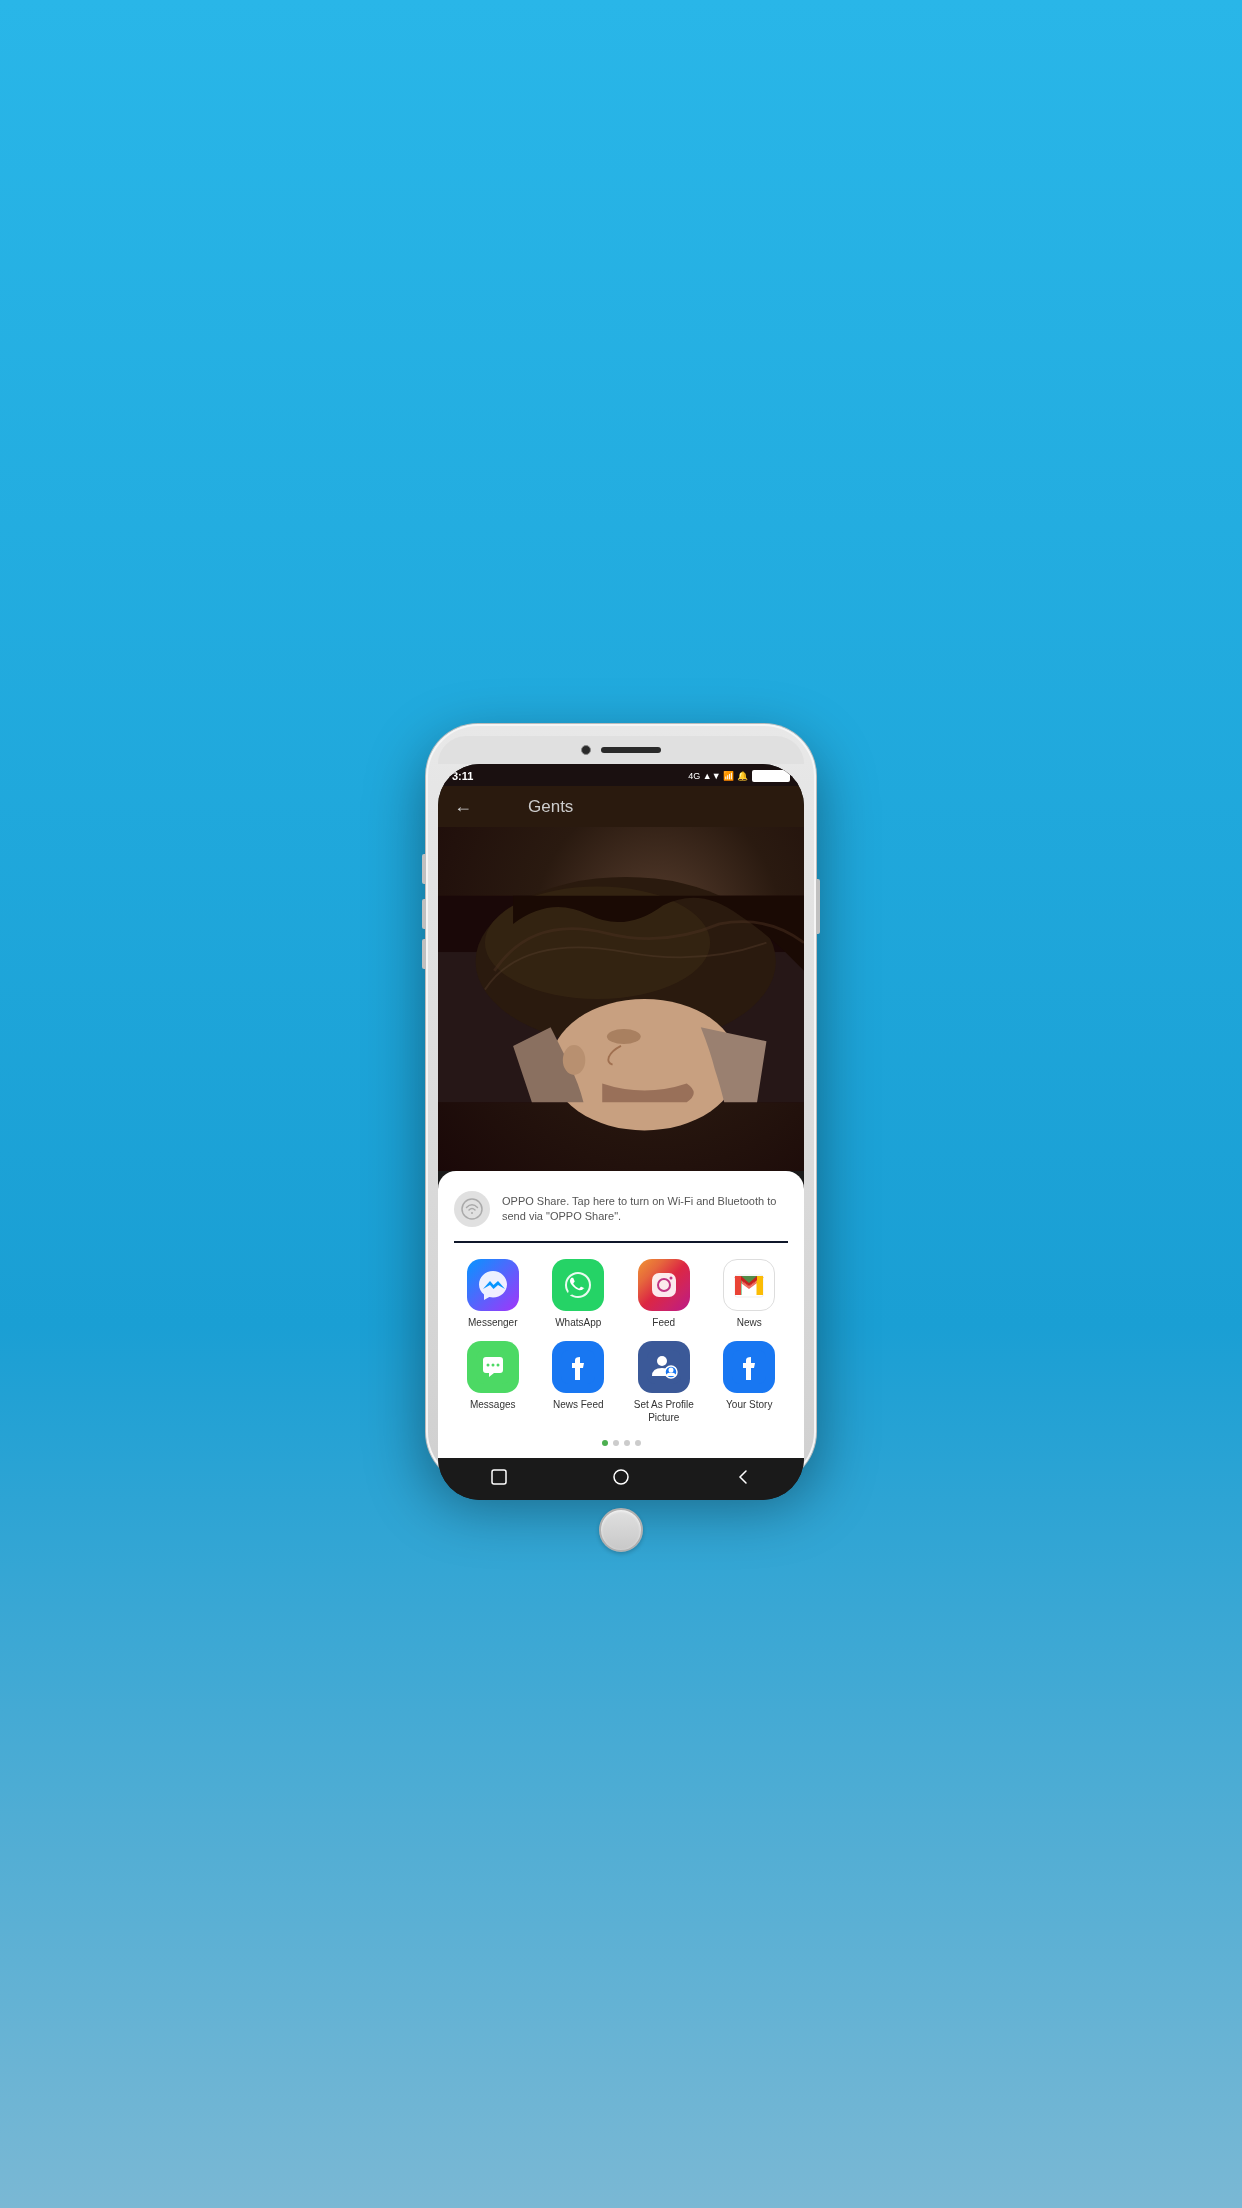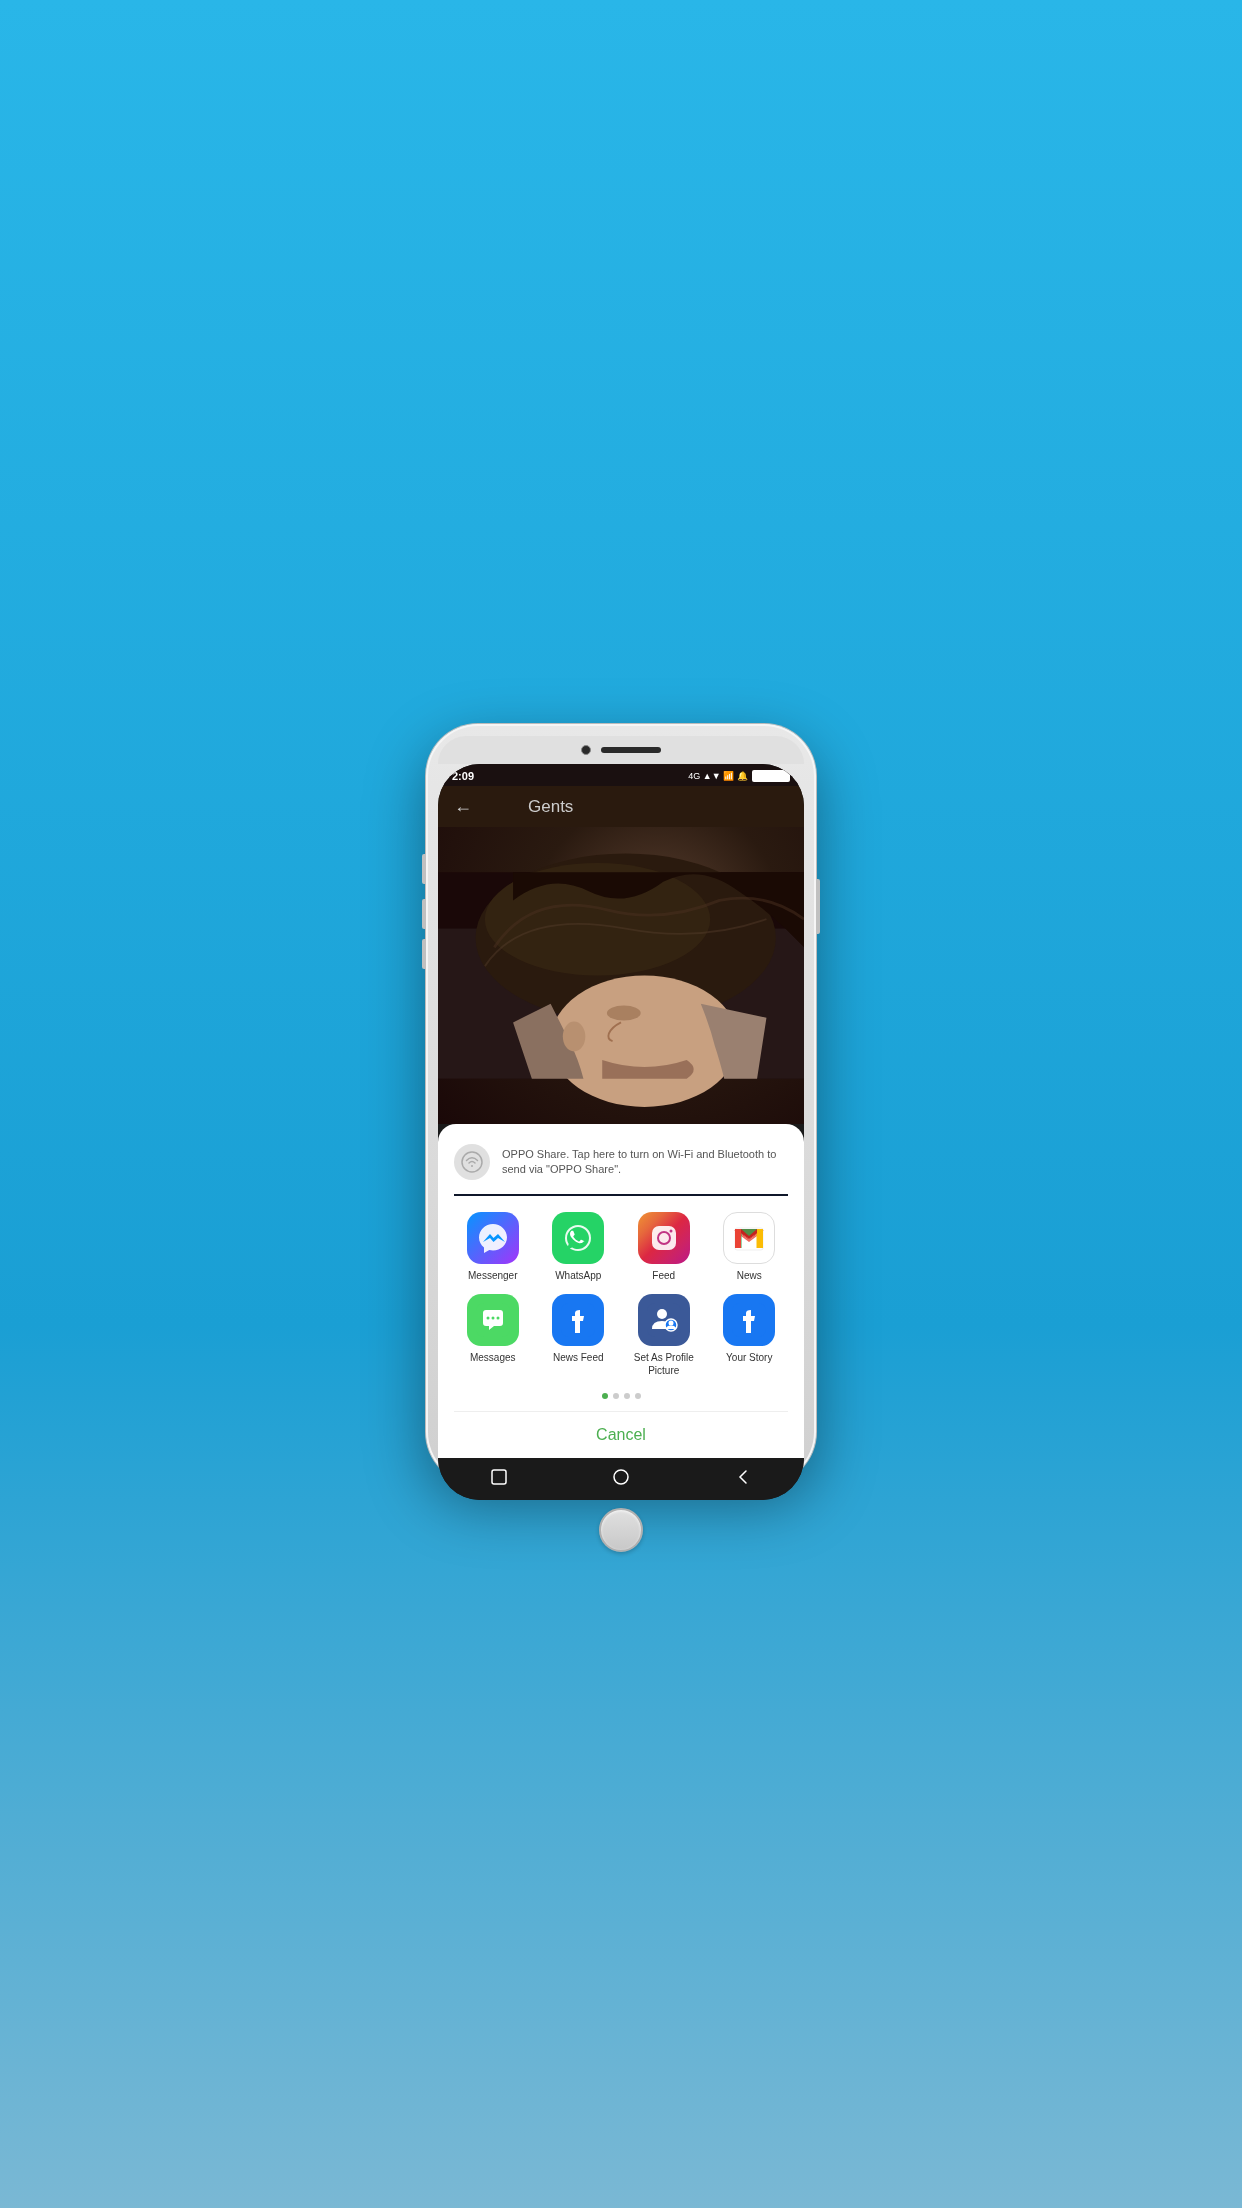--- a/index.html
+++ b/index.html
@@ -316,21 +316,21 @@
 <div class="phone-outer">
 
   <div class="phone-face-top">
     <div class="face-camera"></div>
     <div class="face-speaker"></div>
   </div>
 
   <div class="phone-inner">
 
     <div class="status-bar">
-      <span class="status-time">2:09</span>
+      <span class="status-time">3:11</span>
       <div class="status-icons">
         <span style="color:#fff;font-size:9px;">4G ▲▼ </span>
         <span style="color:#fff;font-size:9px;">📶</span>
         <span style="color:#fff;font-size:9px;">🔔</span>
         <span class="battery-icon">99</span>
       </div>
     </div>
 
     <div class="app-header">
       <span class="back-arrow">←</span>
@@ -494,21 +494,20 @@
 
       
       <div class="pagination-dots">
         <div class="dot active"></div>
         <div class="dot"></div>
         <div class="dot"></div>
         <div class="dot"></div>
       </div>
 
       
-      <button class="cancel-btn">Cancel</button>
 
     </div>
 
     <div class="bottom-nav">
       <div class="nav-btn">
         <svg width="18" height="18" viewBox="0 0 18 18" fill="none" xmlns="http://www.w3.org/2000/svg">
           <rect x="2" y="2" width="14" height="14" rx="2" stroke="white" stroke-width="1.5" fill="none"></rect>
         </svg>
       </div>
       <div class="nav-btn">

